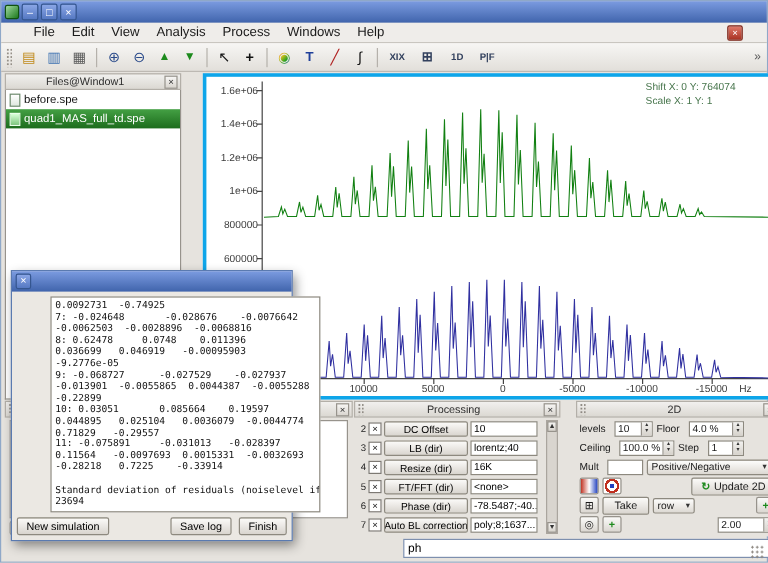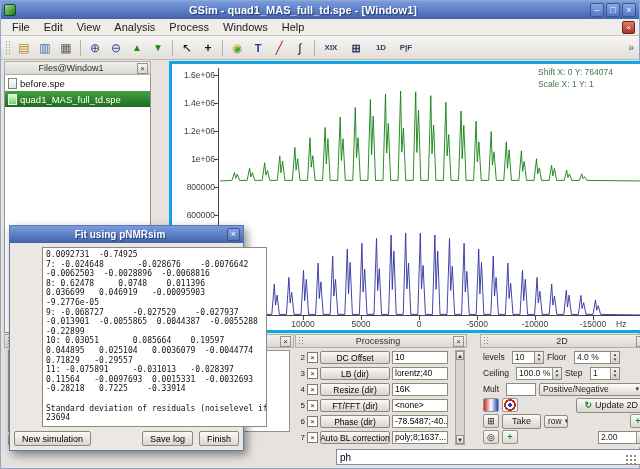--- a/index.html
+++ b/index.html
@@ -7,21 +7,21 @@
   body { position:relative; background:#c8c5c0; overflow:hidden; }
   .window { position:absolute; inset:0; border:1px solid #8fa8c8; background:#e6e3de; }
 
   
   .titlebar { height:18px; background:linear-gradient(#7b9be0,#4064ac); display:flex; align-items:center; padding:0 3px; gap:2px; }
   .app-icon { width:12px; height:12px; border-radius:2px; background:linear-gradient(135deg,#9fd89f,#1d7a1d); border:1px solid #10510f; }
   .title-text { flex:1; text-align:center; color:#fff; font-size:11px; font-weight:bold; text-shadow:1px 1px 1px #1d3a6e; white-space:nowrap; overflow:hidden; }
   .win-btn { width:14px; height:14px; display:flex; align-items:center; justify-content:center; color:#fff; font-size:9px; line-height:9px; background:linear-gradient(#8aa6e6,#5578c2); border:1px solid #35568f; border-radius:2px; }
 
   
-  .menubar { height:17px; background:#efedea; border-bottom:1px solid #c9c6c0; display:flex; align-items:center; font-size:11px; color:#1a1a1a; padding:0 4px; }
+  .menubar { height:17px; background:#efedea; border-bottom:1px solid #c9c6c0; display:flex; align-items:center; font-size:11px; color:#1a1a1a; padding:0 20px; }
   .menu-item { padding:1px 7px; }
   .mdi-close { margin-left:auto; width:13px; height:13px; display:flex; align-items:center; justify-content:center; color:#fff; background:linear-gradient(#e07a6a,#a83222); border:1px solid #7a2014; border-radius:2px; font-size:8px; }
 
   
   .toolbar { height:24px; background:linear-gradient(#f7f6f4,#e2dfda); border-bottom:1px solid #bdb9b3; display:flex; align-items:center; padding:0 3px; gap:1px; }
   .tb-handle { width:5px; height:16px; margin:0 3px 0 1px; background-image:radial-gradient(#969088 35%, transparent 40%); background-size:3px 3px; }
   .tb-btn { width:20px; height:20px; display:flex; align-items:center; justify-content:center; border-radius:2px; border:1px solid transparent; }
   .tb-btn span { font-size:12px; line-height:12px; }
   .tb-sep { width:1px; height:16px; background:#b5b1ab; margin:0 3px; }
   .tb-mode { width:24px; }
@@ -91,21 +91,20 @@
   .dialog-btns { display:flex; gap:6px; margin-top:4px; }
   .flex1 { flex:1; }
 </style>
 </head>
 <body>
 
 <div class="window">
 
   <div class="titlebar">
     <span class="app-icon"></span>
-    <span class="title-text">GSim - quad1_MAS_full_td.spe - [Window1]</span>
     <span class="win-btn">–</span>
     <span class="win-btn">□</span>
     <span class="win-btn">×</span>
   </div>
 
   <div class="menubar">
     <span class="menu-item">File</span>
     <span class="menu-item">Edit</span>
     <span class="menu-item">View</span>
     <span class="menu-item">Analysis</span>
@@ -358,21 +357,21 @@
       <span class="icon-btn cntr"></span>
       <span class="flex1"></span>
       <span class="btn" style="margin-right:4px;">
         <span class="green">↻</span>
         <span>Update 2D</span>
       </span>
     </div>
     <div class="drow">
       <span class="icon-btn">⊞</span>
       <span class="btn" style="padding:0 9px;">Take</span>
-      <span class="combo" style="width:24px;">
+      <span class="combo" style="width:35px;">
         <span>row</span>
         <span class="arrow">▾</span>
       </span>
       <span class="flex1"></span>
       <span class="icon-btn green" style="margin-right:4px;">+</span>
     </div>
     <div class="drow">
       <span class="icon-btn">◎</span>
       <span class="icon-btn green">+</span>
       <span class="flex1"></span>
@@ -386,21 +385,20 @@
     </div>
   </div>
 
   <div class="cmdbar">
     <input class="cmd-input" value="ph" style="">
     <span class="resize-grip"></span>
   </div>
 
   <div class="dialog">
     <div class="dialog-title">
-      <span class="t">Fit using pNMRsim</span>
       <span class="win-btn" style="width:13px;height:13px;">×</span>
     </div>
     <div class="dialog-body">
       <pre class="log">0.0092731  -0.74925
 7: -0.024648       -0.028676    -0.0076642
 -0.0062503  -0.0028896  -0.0068816
 8: 0.62478     0.0748    0.011396
 0.036699   0.046919   -0.00095903
 -9.2776e-05
 9: -0.068727      -0.027529    -0.027937

